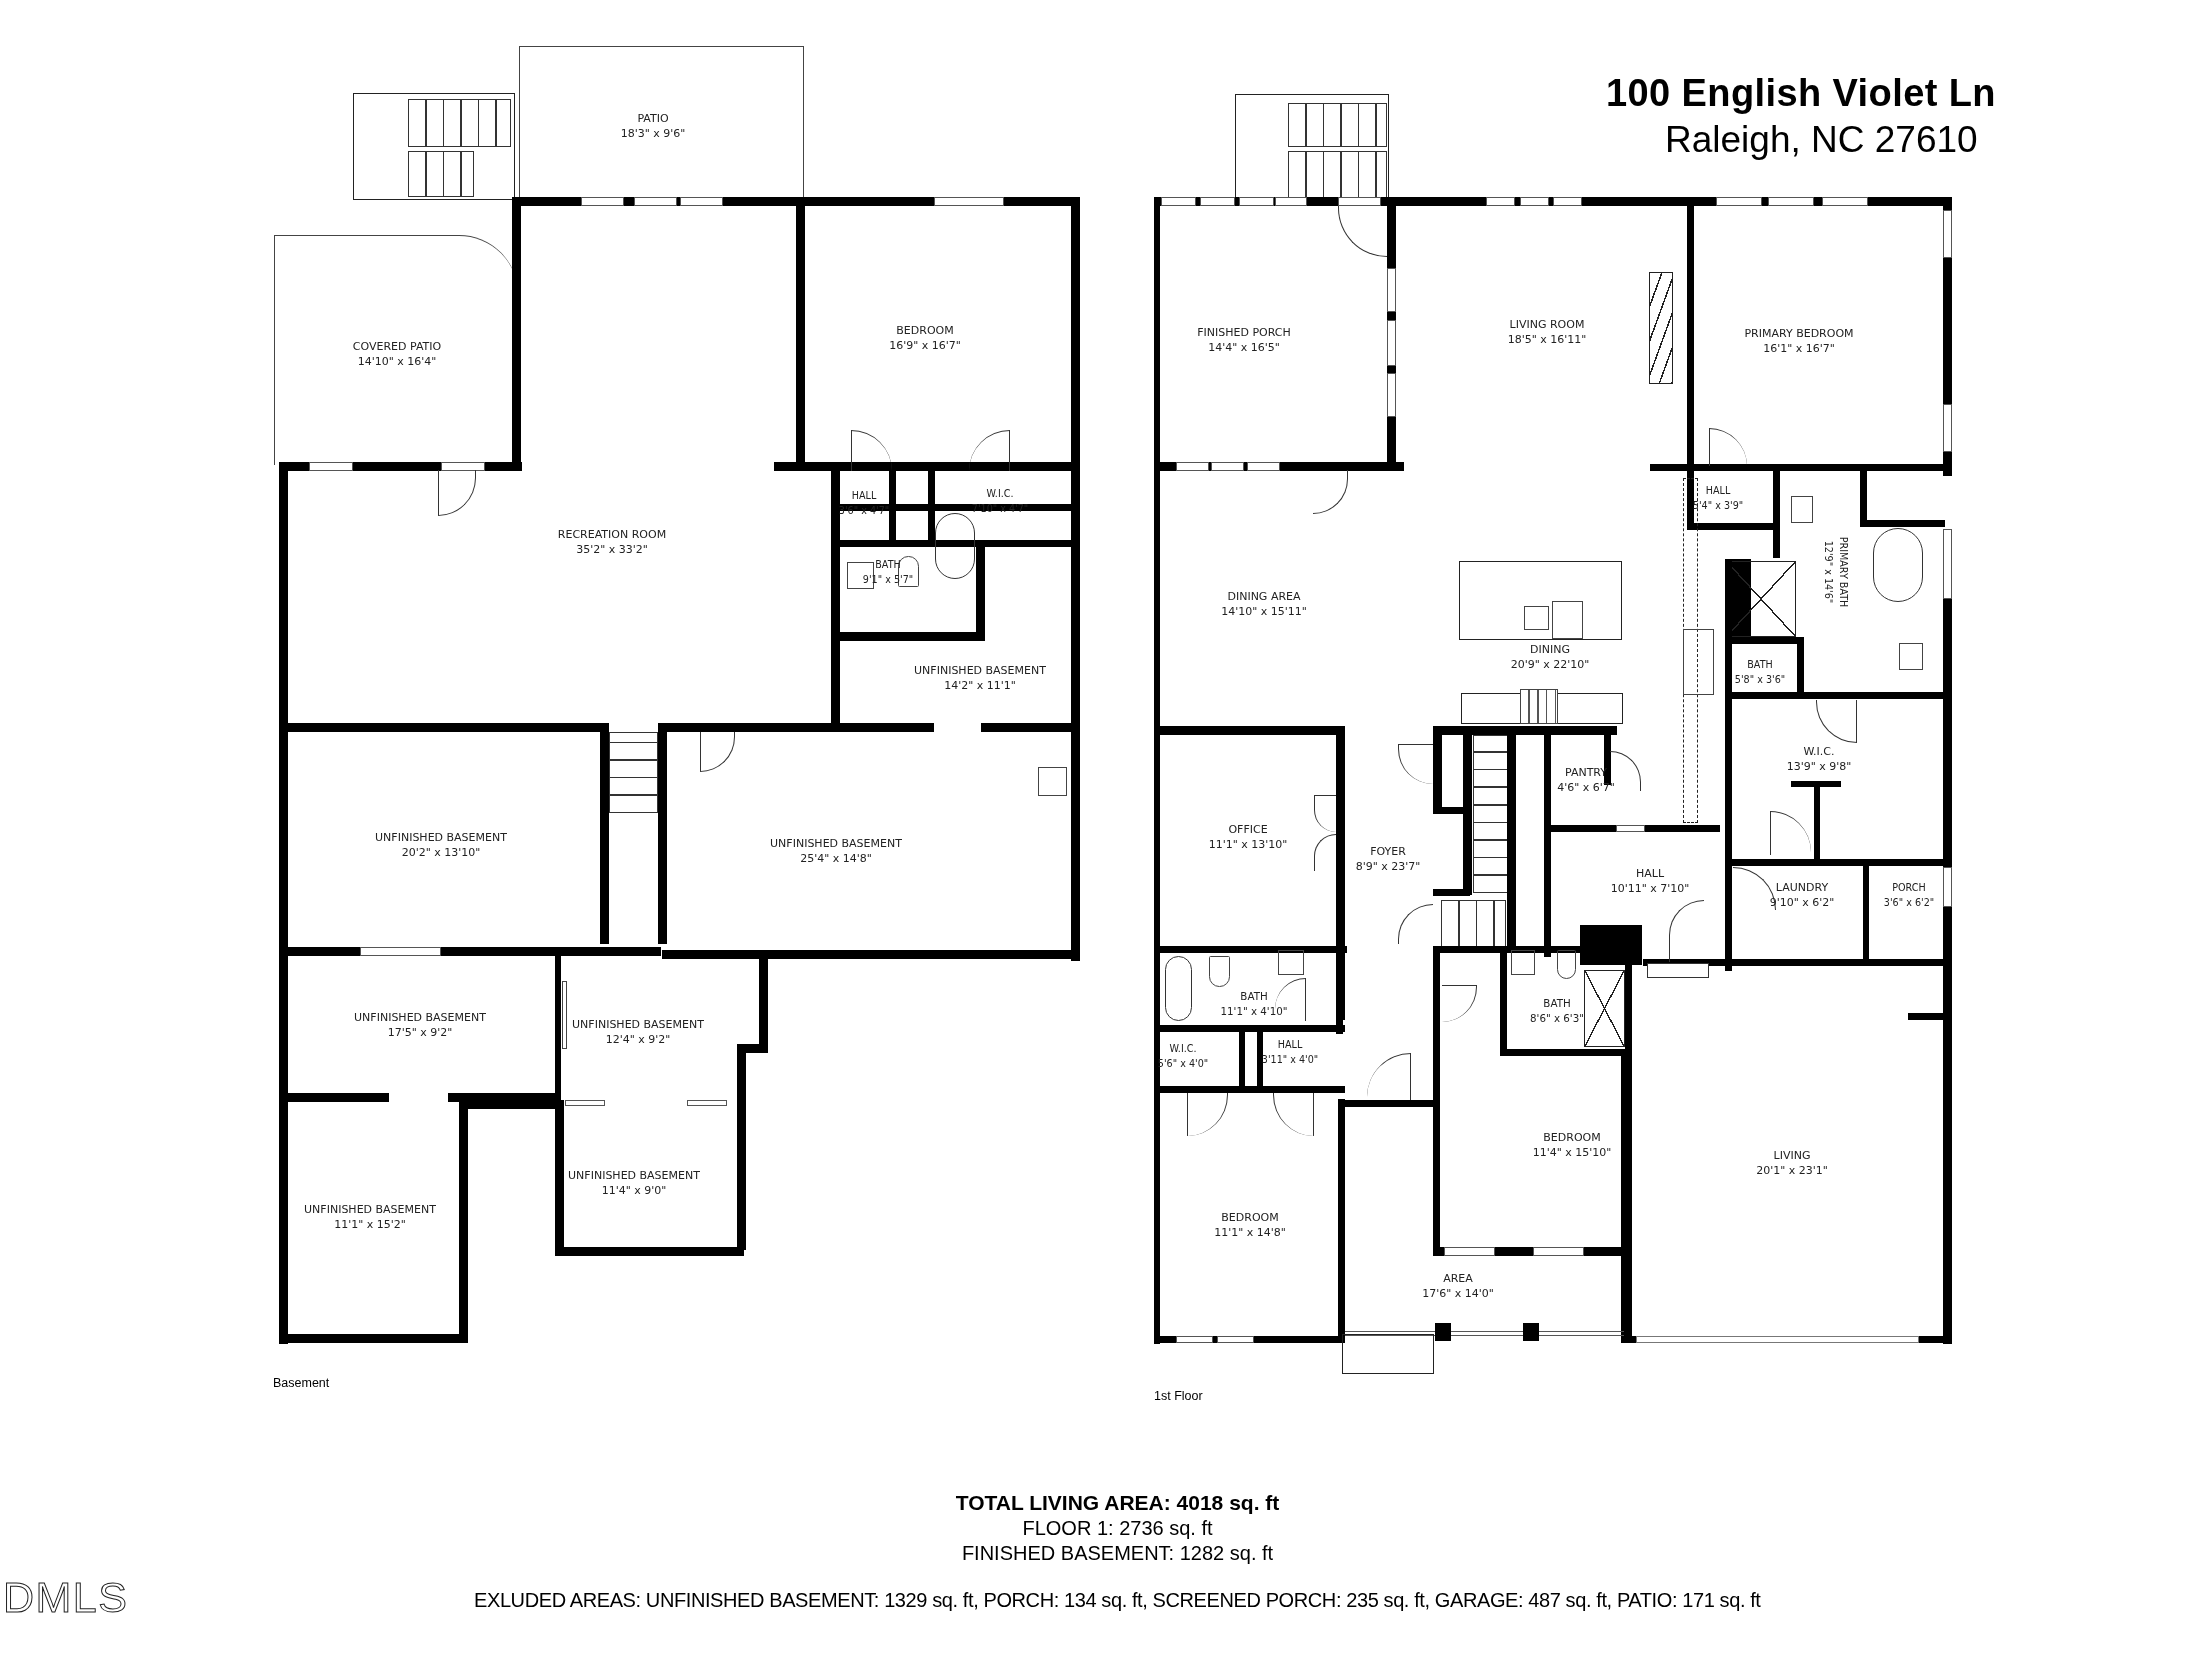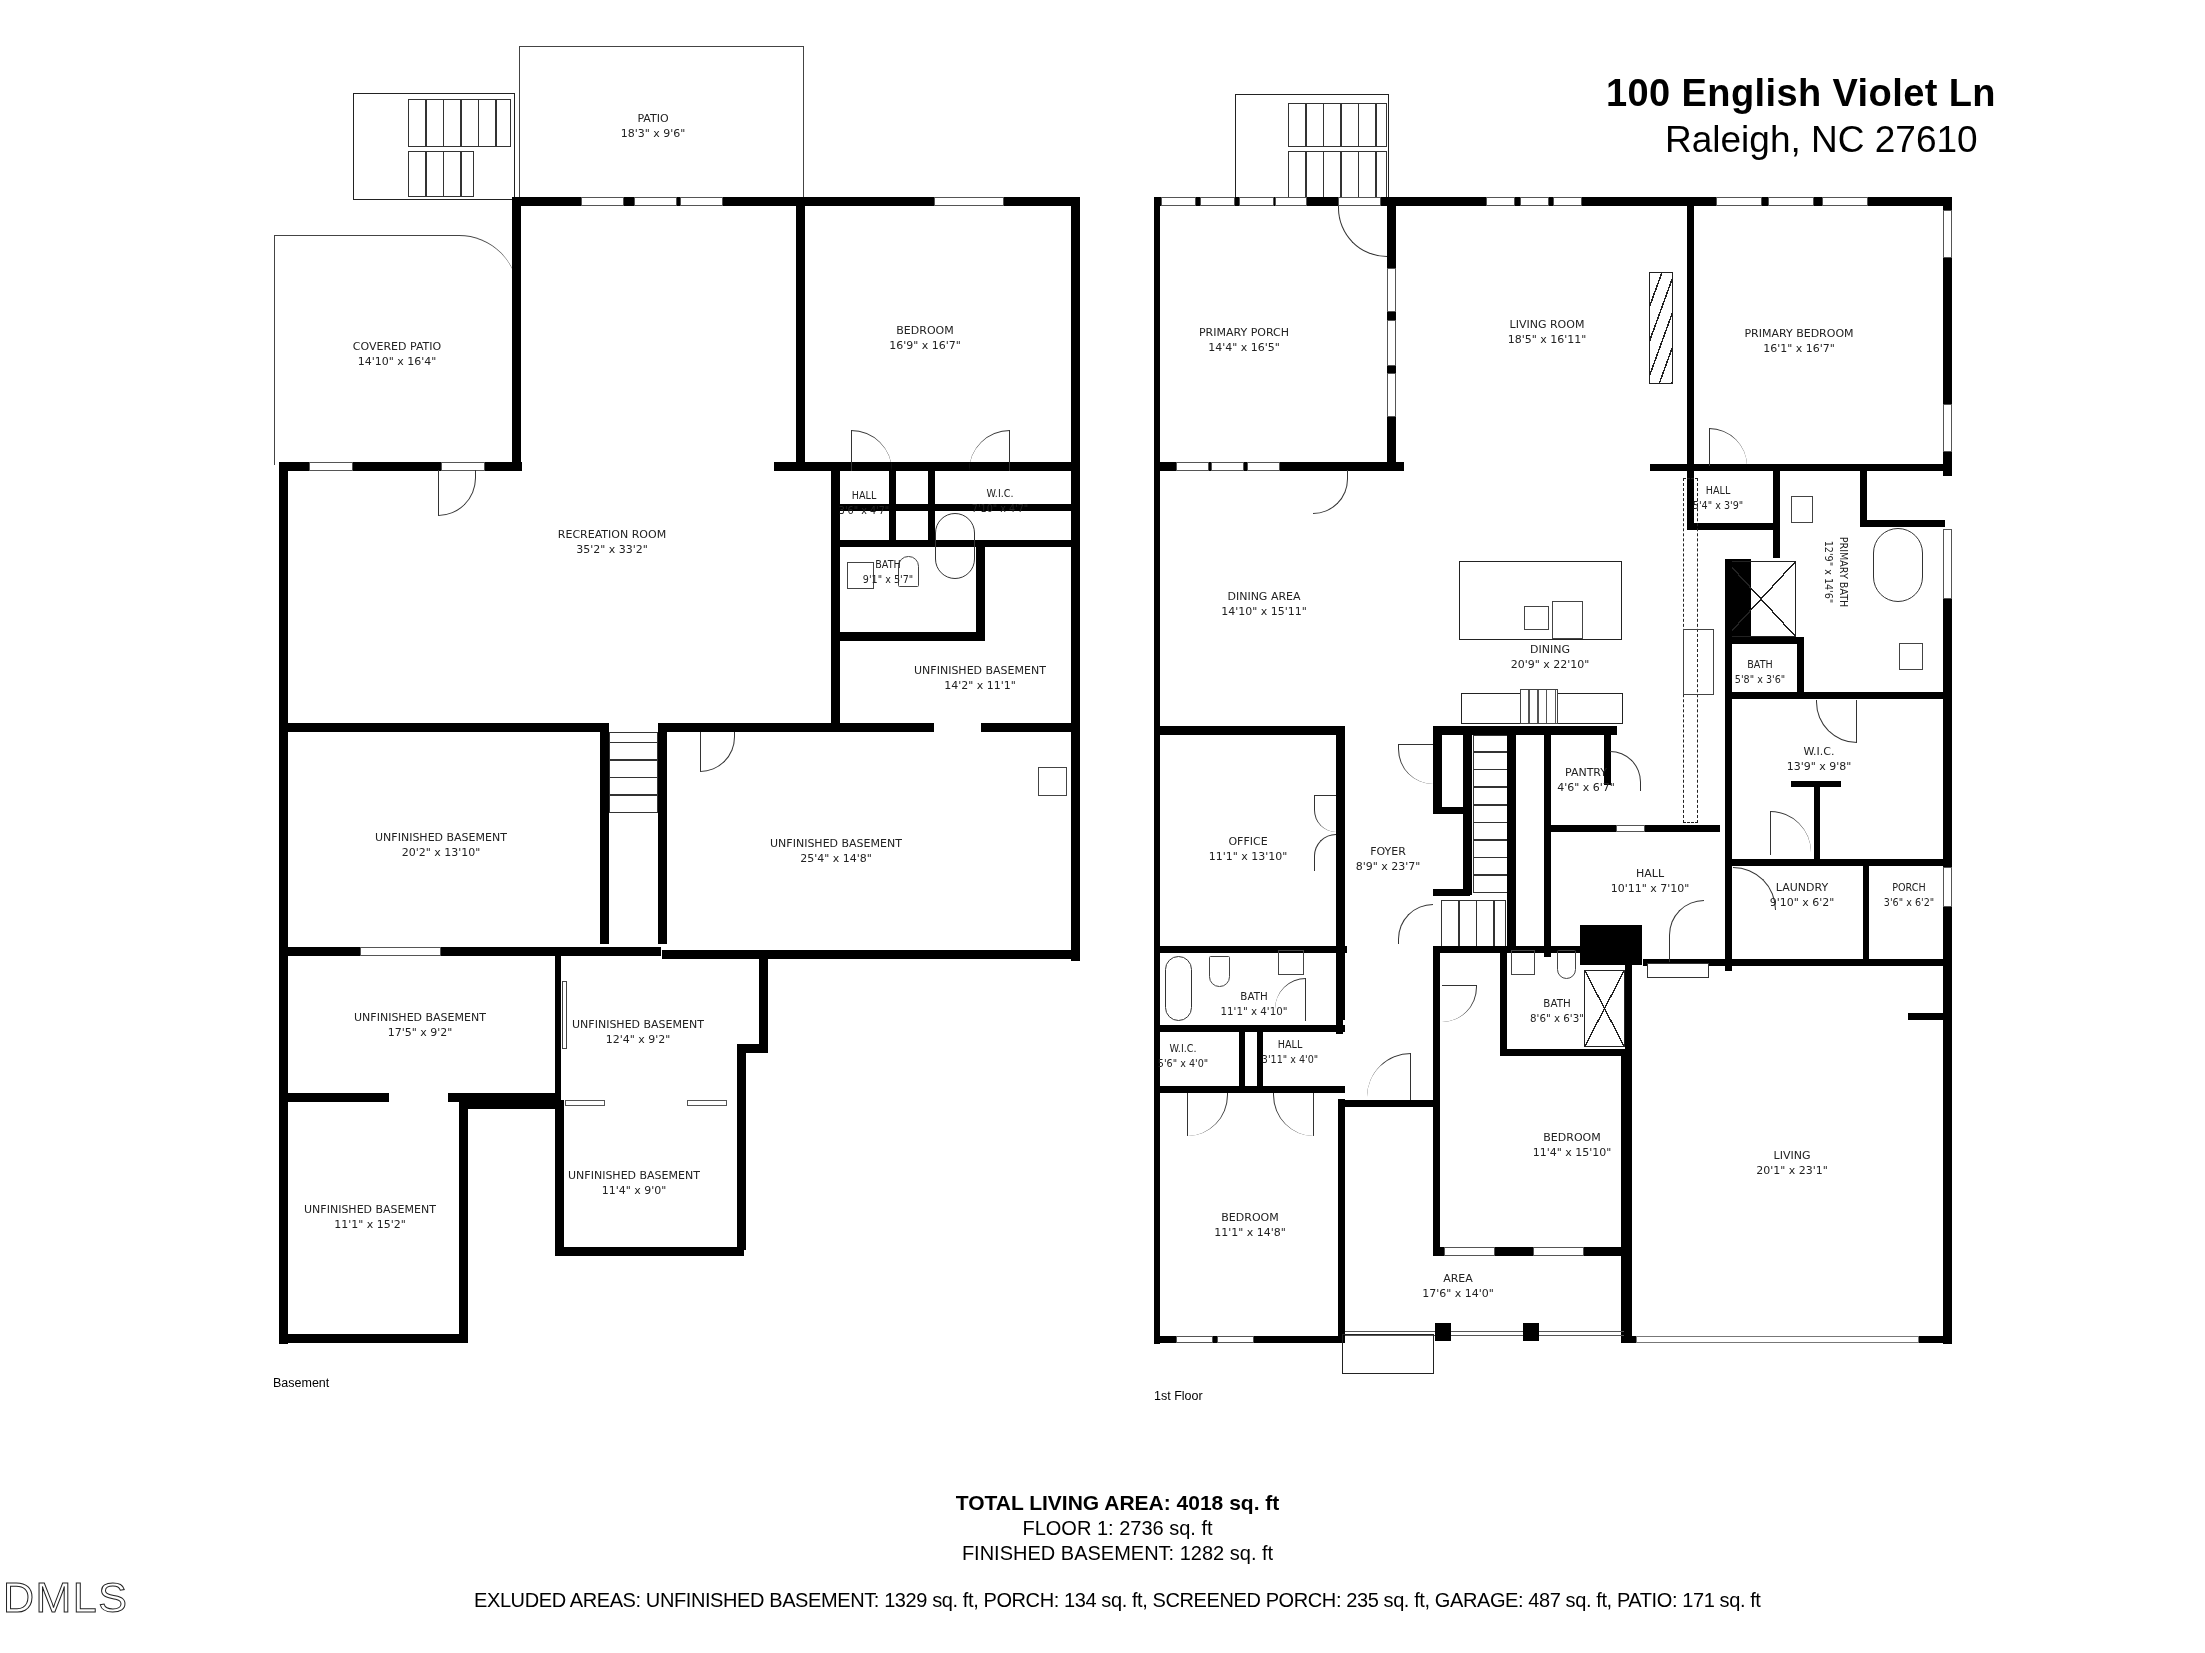--- a/index.html
+++ b/index.html
@@ -274,31 +274,31 @@
 
   <div class="wall" style="left:1154px;top:1336px;width:191px;height:7.4px;"></div>
   <div class="win" style="left:1176px;top:1336px;width:37px;height:7.4px;"></div>
   <div class="win" style="left:1217px;top:1336px;width:37px;height:7.4px;"></div>
   <div class="abs" style="left:1345px;top:1331px;width:279px;height:2.9px;border-top:1.5px solid #555;border-bottom:1.5px solid #555;"></div>
   <div class="wall" style="left:1435px;top:1323px;width:16px;height:17.6px;"></div>
   <div class="wall" style="left:1523px;top:1323px;width:16px;height:17.6px;"></div>
   <div class="thin" style="left:1342px;top:1334px;width:92px;height:40px;"></div>
 </div>
 
-<div class="room-label" style="left:1244px;top:340px;"><span>PRIMARY PORCH</span><span class="dim">14'4" x 16'5"</span></div>
+<div class="room-label" style="left:1244px;top:340px;"><span>FINISHED PORCH</span><span class="dim">14'4" x 16'5"</span></div>
 <div class="room-label" style="left:1547px;top:332px;"><span>LIVING ROOM</span><span class="dim">18'5" x 16'11"</span></div>
 <div class="room-label" style="left:1799px;top:341px;"><span>PRIMARY BEDROOM</span><span class="dim">16'1" x 16'7"</span></div>
 <div class="room-label" style="left:1718px;top:498px;font-size:9.6px;"><span>HALL</span><span class="dim">5'4" x 3'9"</span></div>
 <div class="room-label" style="left:1836px;top:572px;font-size:9.6px;transform:translate(-50%,-50%) rotate(90deg);"><span>PRIMARY BATH</span><span class="dim">12'9" x 14'6"</span></div>
 <div class="room-label" style="left:1264px;top:604px;"><span>DINING AREA</span><span class="dim">14'10" x 15'11"</span></div>
 <div class="room-label" style="left:1550px;top:657px;"><span>DINING</span><span class="dim">20'9" x 22'10"</span></div>
 <div class="room-label" style="left:1760px;top:672px;font-size:9.6px;"><span>BATH</span><span class="dim">5'8" x 3'6"</span></div>
 <div class="room-label" style="left:1819px;top:759px;"><span>W.I.C.</span><span class="dim">13'9" x 9'8"</span></div>
 <div class="room-label" style="left:1586px;top:780px;font-size:11px;"><span>PANTRY</span><span class="dim">4'6" x 6'7"</span></div>
-<div class="room-label" style="left:1248px;top:837px;margin-top:12px;"><span>OFFICE</span><span class="dim">11'1" x 13'10"</span></div>
+<div class="room-label" style="left:1248px;top:837px;"><span>OFFICE</span><span class="dim">11'1" x 13'10"</span></div>
 <div class="room-label" style="left:1388px;top:859px;"><span>FOYER</span><span class="dim">8'9" x 23'7"</span></div>
 <div class="room-label" style="left:1650px;top:881px;"><span>HALL</span><span class="dim">10'11" x 7'10"</span></div>
 <div class="room-label" style="left:1802px;top:895px;"><span>LAUNDRY</span><span class="dim">9'10" x 6'2"</span></div>
 <div class="room-label" style="left:1909px;top:895px;font-size:9.6px;"><span>PORCH</span><span class="dim">3'6" x 6'2"</span></div>
 <div class="room-label" style="left:1254px;top:1004px;font-size:10.3px;"><span>BATH</span><span class="dim">11'1" x 4'10"</span></div>
 <div class="room-label" style="left:1557px;top:1011px;font-size:10.3px;"><span>BATH</span><span class="dim">8'6" x 6'3"</span></div>
 <div class="room-label" style="left:1183px;top:1056px;font-size:9.6px;"><span>W.I.C.</span><span class="dim">5'6" x 4'0"</span></div>
 <div class="room-label" style="left:1290px;top:1052px;font-size:9.6px;"><span>HALL</span><span class="dim">3'11" x 4'0"</span></div>
 <div class="room-label" style="left:1572px;top:1145px;"><span>BEDROOM</span><span class="dim">11'4" x 15'10"</span></div>
 <div class="room-label" style="left:1792px;top:1163px;"><span>LIVING</span><span class="dim">20'1" x 23'1"</span></div>

